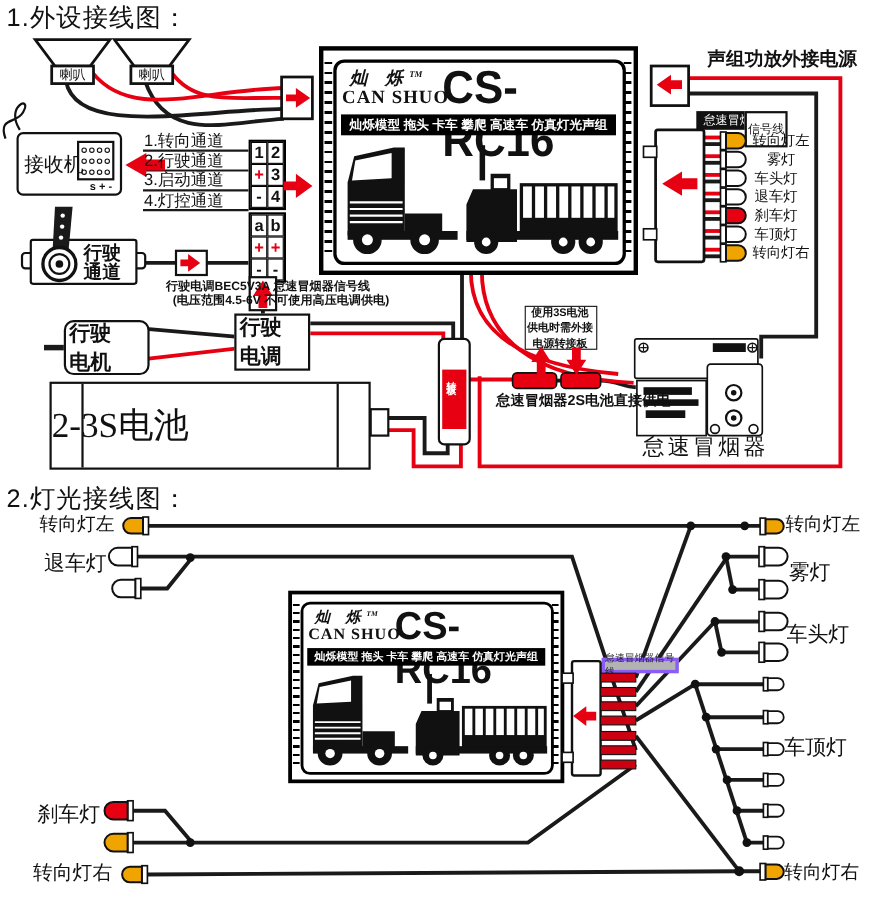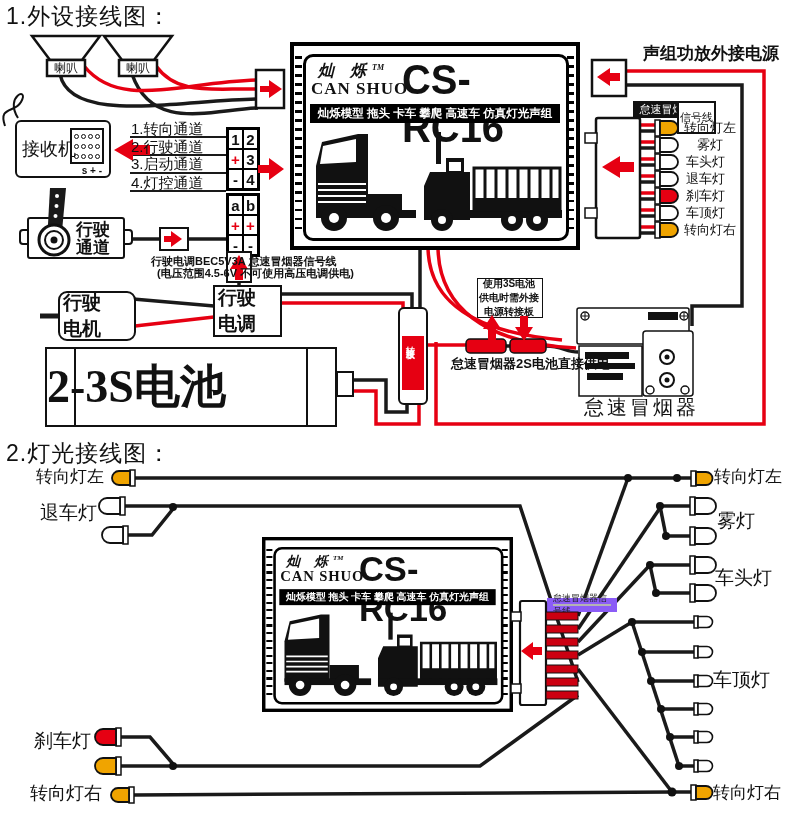--- a/index.html
+++ b/index.html
@@ -36,21 +36,21 @@
                font-weight:bold;font-size:15px;box-sizing:border-box}
   .pingrid .red{color:#e60012}
   
   .pinbox{position:absolute;right:5px;top:6px;width:34px;height:36px;border:2px solid #111;box-sizing:border-box;
           display:grid;grid-template-columns:repeat(4,1fr);align-items:center;justify-items:center;padding:1px}
   .pinbox i{width:5px;height:5px;border:1.5px solid #111;border-radius:50%;box-sizing:border-box}
   .vtext{writing-mode:vertical-rl;text-orientation:upright;color:#fff;font-weight:bold;font-size:9px;letter-spacing:2px}
   .sig-dark{position:absolute;background:#111;color:#fff;font-size:11px;display:flex;align-items:center;justify-content:center}
   .sig-light{position:absolute;background:#fff;border:2px solid #111;color:#111;font-size:11px;box-sizing:border-box;
              display:flex;align-items:center;justify-content:center}
-  .sig-grey{position:absolute;background:#b3b3b3;border:6px solid #8b5cf6;color:#222;font-size:9px;box-sizing:border-box;
+  .sig-grey{position:absolute;background:#b3b3b3;border:3px solid #8b5cf6;color:#222;font-size:9px;box-sizing:border-box;
             display:flex;align-items:center;justify-content:center}
 </style>
 </head>
 <body>
 
 <div class="stage">
 
 <svg id="wires" class="layer" xmlns="http://www.w3.org/2000/svg">
   <g stroke="#1a1a1a" stroke-width="3.5" fill="none">
     <path d="M60,74 C70,125 180,100 258,99"></path>
@@ -169,21 +169,21 @@
 
   <div class="box" style="left:58px;top:291px;width:78px;height:50px;border-radius:9px">
     <span class="wrap2" style="width:44px;font-weight:bold;font-size:19px">行驶电机</span>
   </div>
   <div class="box" style="left:213px;top:285px;width:69px;height:52px">
     <span class="wrap2" style="width:44px;font-weight:bold;font-size:19px">行驶电调</span>
   </div>
   <div class="box" style="left:45px;top:347px;width:292px;height:80px;border-width:2.5px">
     <span style="position:absolute;left:27px;top:0;bottom:0;border-left:2px solid #111"></span>
     <span style="position:absolute;right:27px;top:0;bottom:0;border-left:2px solid #111"></span>
-    <span style="font-weight:bold;font-size:46px;font-family:'Liberation Serif',serif">2-3S电池</span>
+    <span style="font-weight:normal;font-size:32px;font-family:'Liberation Serif',serif">2-3S电池</span>
   </div>
 
   <div class="box" style="left:477px;top:278px;width:66px;height:40px;border-width:1.5px">
     <span class="wrap2" style="width:62px;font-size:10px;font-weight:bold">使用3S电池供电时需外接电源转接板</span>
   </div>
 
   <div class="sig-dark" style="left:633px;top:101px;width:68px;height:17px">怠速冒烟器</div>
   <div class="sig-light" style="left:677px;top:101px;width:39px;height:33px">信号线</div>
 
   <div class="sig-grey" style="left:547px;top:598px;width:70px;height:14px">怠速冒烟器信号线</div>

